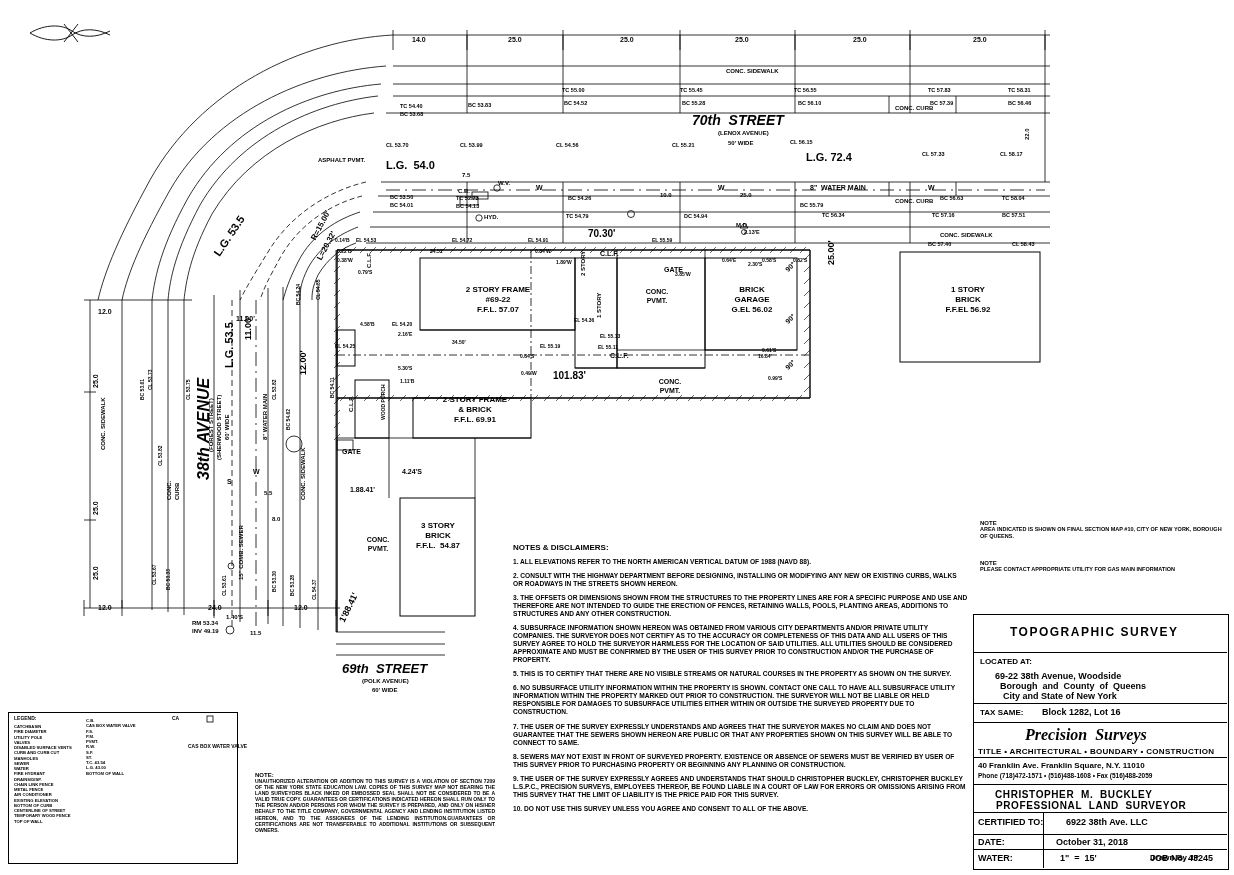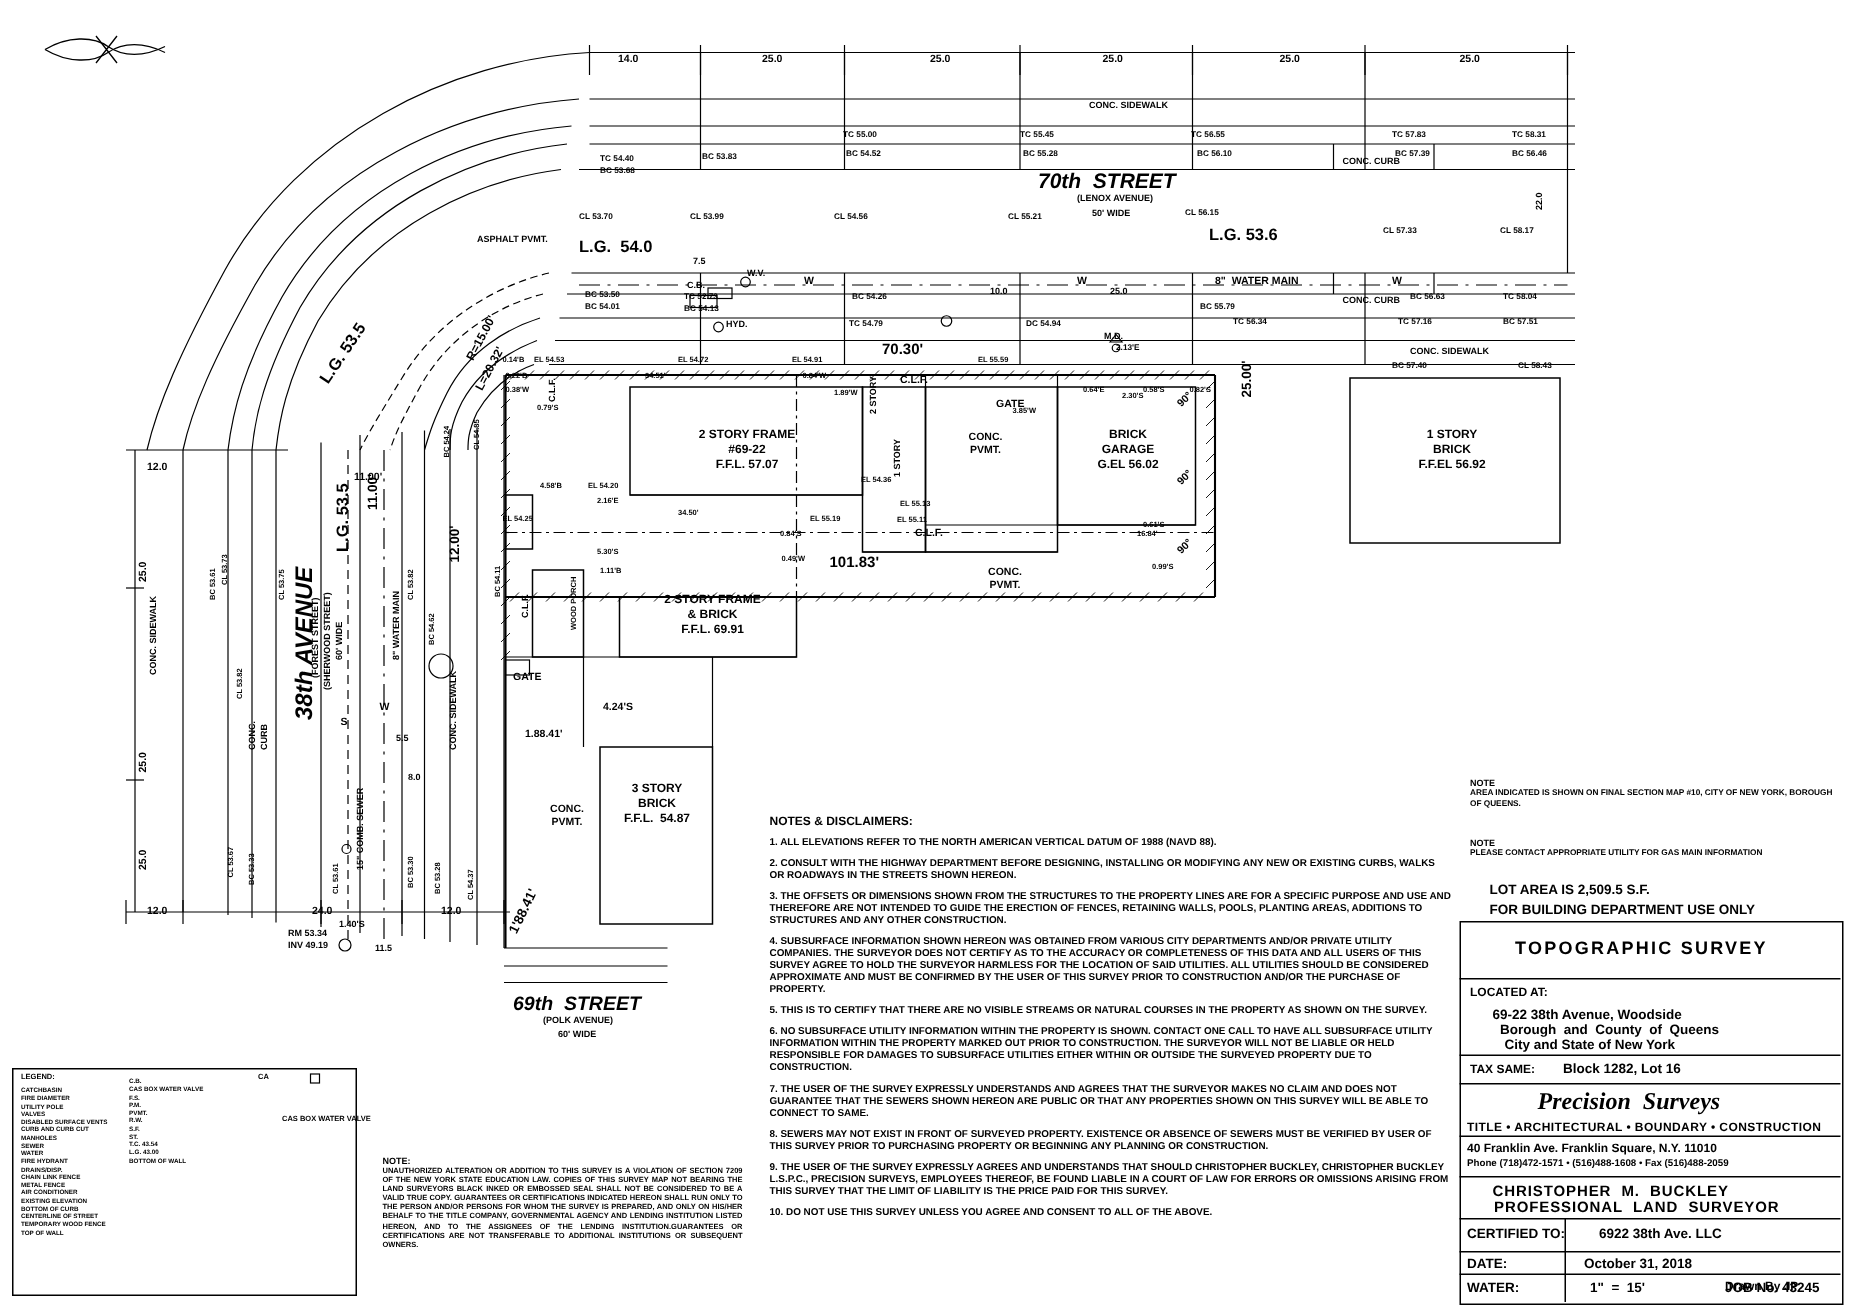--- a/index.html
+++ b/index.html
@@ -300,21 +300,21 @@
   <div class="txt t6 b" style="left:718px;top:130px;">(LENOX AVENUE)</div>
   <div class="txt t6 b" style="left:728px;top:140px;">50' WIDE</div>
 
   <div class="txt t6 b" style="left:895px;top:105px;">CONC. CURB</div>
   <div class="txt t6 b" style="left:895px;top:198px;">CONC. CURB</div>
   <div class="txt t6 b" style="left:940px;top:232px;">CONC. SIDEWALK</div>
   <div class="txt t6 b" style="left:318px;top:157px;">ASPHALT PVMT.</div>
   <div class="txt t7 b" style="left:810px;top:184px;">8"  WATER MAIN</div>
 
   <div class="txt t11 b" style="left:386px;top:160px;">L.G.  54.0</div>
-  <div class="txt t11 b" style="left:806px;top:152px;">L.G. 53.6</div>
+  <div class="txt t11 b" style="left:806px;top:152px;">L.G. 72.4</div>
   <div class="txt t11 b" style="left:212px;top:252px;transform:rotate(-56deg);transform-origin:left top;">L.G. 53.5</div>
   <div class="txt t11 b" style="left:224px;top:368px;transform:rotate(-90deg);transform-origin:left top;">L.G. 53.5</div>
 
   <div class="txt t55 b" style="left:400px;top:104px;">TC 54.40</div>
   <div class="txt t55 b" style="left:562px;top:88px;">TC 55.00</div>
   <div class="txt t55 b" style="left:680px;top:88px;">TC 55.45</div>
   <div class="txt t55 b" style="left:794px;top:88px;">TC 56.55</div>
   <div class="txt t55 b" style="left:928px;top:88px;">TC 57.83</div>
   <div class="txt t55 b" style="left:1008px;top:88px;">TC 58.31</div>
 
@@ -514,24 +514,20 @@
 
   <div class="abs" style="left:980px;top:520px;width:246px;">
     <div class="t6 b">NOTE</div>
     <div class="t55 b" style="line-height:1.25;">AREA INDICATED IS SHOWN ON FINAL SECTION MAP #10, CITY OF NEW YORK, BOROUGH OF QUEENS.</div>
   </div>
   <div class="abs" style="left:980px;top:560px;width:246px;">
     <div class="t6 b">NOTE</div>
     <div class="t55 b" style="line-height:1.25;">PLEASE CONTACT APPROPRIATE UTILITY FOR GAS MAIN INFORMATION</div>
   </div>
 
-  <div class="abs" style="left:993px;top:588px;width:230px;">
-    <div class="t9 b" style="margin-bottom:3px;">LOT AREA IS 2,509.5 S.F.</div>
-    <div class="t9 b">FOR BUILDING DEPARTMENT USE ONLY</div>
-  </div>
 
   <div class="box" style="left:973px;top:614px;width:254px;height:254px;"></div>
   <div class="ln" style="left:973px;top:652px;width:254px;height:1px;"></div>
   <div class="ln" style="left:973px;top:703px;width:254px;height:1px;"></div>
   <div class="ln" style="left:973px;top:722px;width:254px;height:1px;"></div>
   <div class="ln" style="left:973px;top:757px;width:254px;height:1px;"></div>
   <div class="ln" style="left:973px;top:784px;width:254px;height:1px;"></div>
   <div class="ln" style="left:973px;top:812px;width:254px;height:1px;"></div>
   <div class="ln" style="left:973px;top:834px;width:254px;height:1px;"></div>
   <div class="ln" style="left:973px;top:849px;width:254px;height:1px;"></div>

